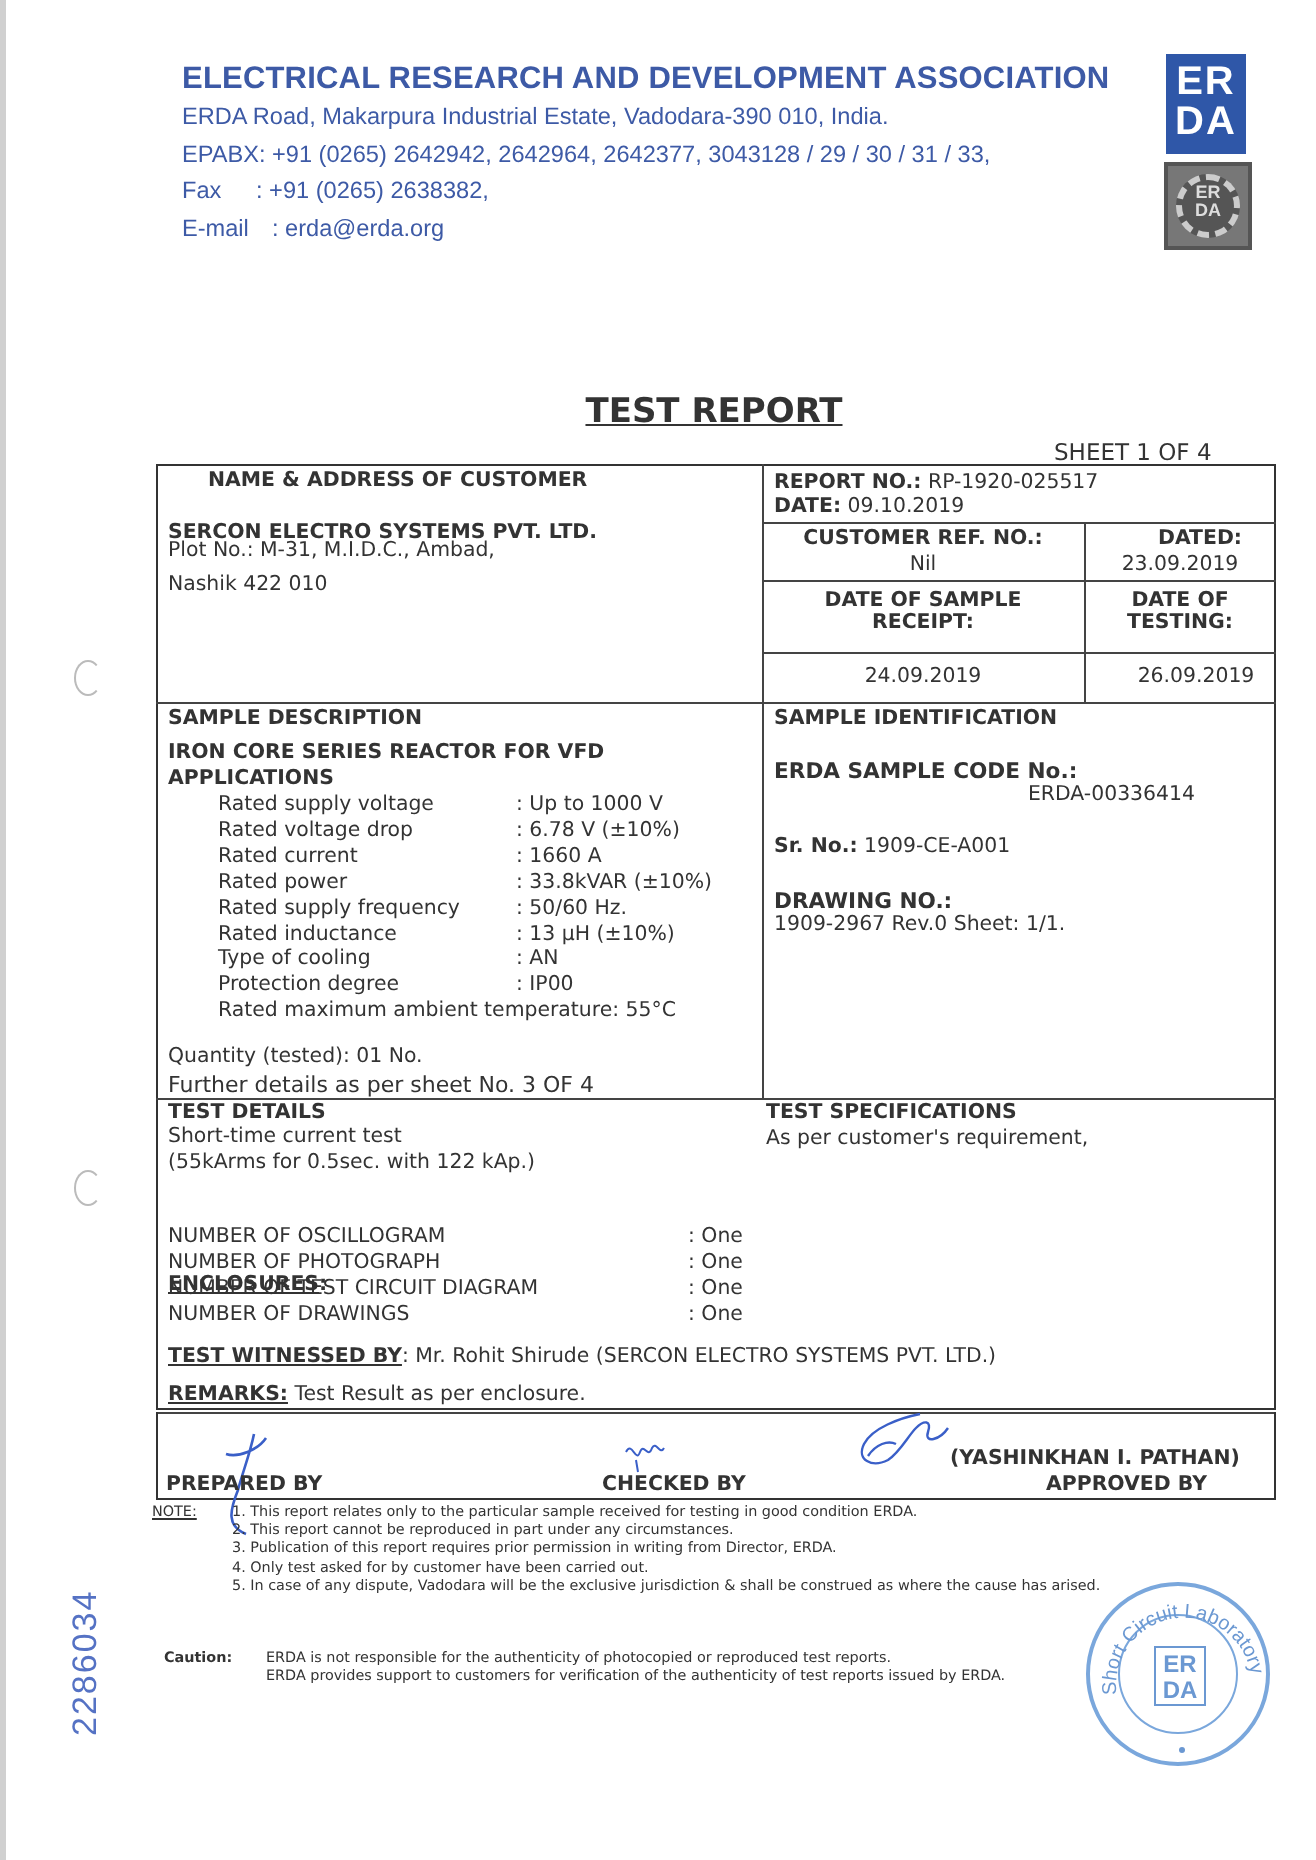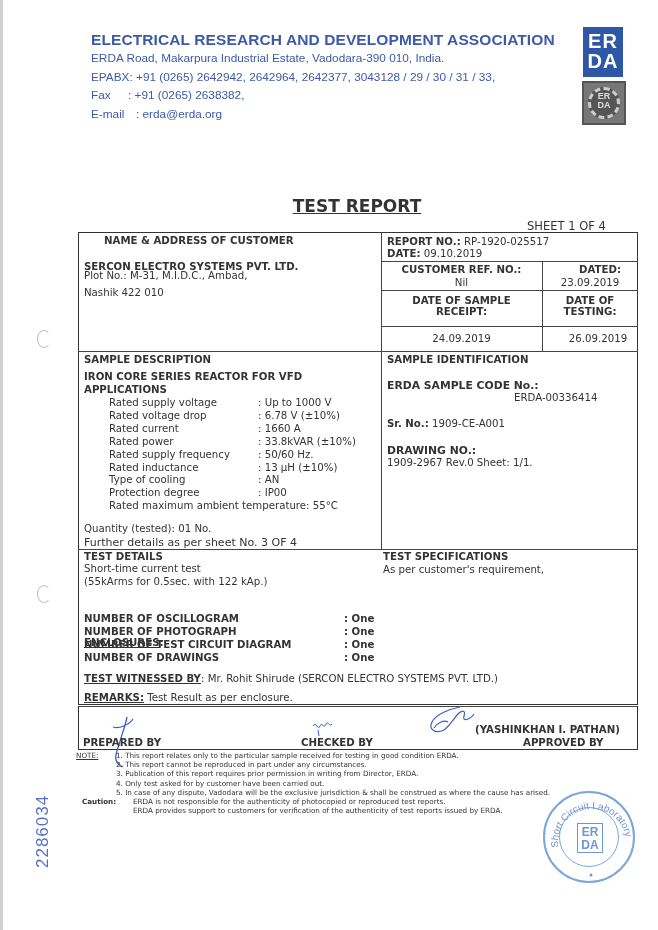--- a/index.html
+++ b/index.html
@@ -152,21 +152,21 @@
   <div class="abs b" style="left:387px; top:444px; font-size:10.8px;">DRAWING NO.:</div>
   <div class="abs" style="left:387px; top:457px;">1909-2967 Rev.0 Sheet: 1/1.</div>
 
   <div class="abs b" style="left:84px; top:551px;">TEST DETAILS</div>
   <div class="abs" style="left:84px; top:563px;">Short-time current test</div>
   <div class="abs" style="left:84px; top:576px;">(55kArms for 0.5sec. with 122 kAp.)</div>
   <div class="abs b" style="left:383px; top:551px;">TEST SPECIFICATIONS</div>
   <div class="abs" style="left:383px; top:564px;">As per customer's requirement,</div>
 
   <div class="abs b" style="left:84px; top:601px;margin-top:36px;"><span class="u">ENCLOSURES</span>:</div>
-  <div class="abs enc" style="left:84px; top:613px;font-weight:bold;">
+  <div class="abs enc" style="left:84px; top:613px;">
     <div class="row">
         <span class="k">NUMBER OF OSCILLOGRAM</span>
         <span>: One</span>
       </div>
     <div class="row">
         <span class="k">NUMBER OF PHOTOGRAPH</span>
         <span>: One</span>
       </div>
     <div class="row">
         <span class="k">NUMBER OF TEST CIRCUIT DIAGRAM</span>
@@ -199,21 +199,21 @@
 
 <div class="notes">
   <div style="position:relative;">
     <span style="position:absolute; left:0; top:0;text-decoration:underline;">NOTE:</span>
     <div class="n">1. This report relates only to the particular sample received for testing in good condition ERDA.</div>
     <div class="n">2. This report cannot be reproduced in part under any circumstances.</div>
     <div class="n">3. Publication of this report requires prior permission in writing from Director, ERDA.</div>
     <div class="n">4. Only test asked for by customer have been carried out.</div>
     <div class="n">5. In case of any dispute, Vadodara will be the exclusive jurisdiction &amp; shall be construed as where the cause has arised.</div>
   </div>
-  <div style="position:relative;">
+  <div style="position:relative;margin-top:27px;">
     <span class="b" style="position:absolute; left:6px; top:0;">Caution:</span>
     <div style="padding-left:57px;">ERDA is not responsible for the authenticity of photocopied or reproduced test reports.</div>
     <div style="padding-left:57px;">ERDA provides support to customers for verification of the authenticity of test reports issued by ERDA.</div>
   </div>
 </div>
 
 <div class="stamp">
   <div class="inner"></div>
   <svg class="txt" viewBox="0 0 92 92">
     <defs>

